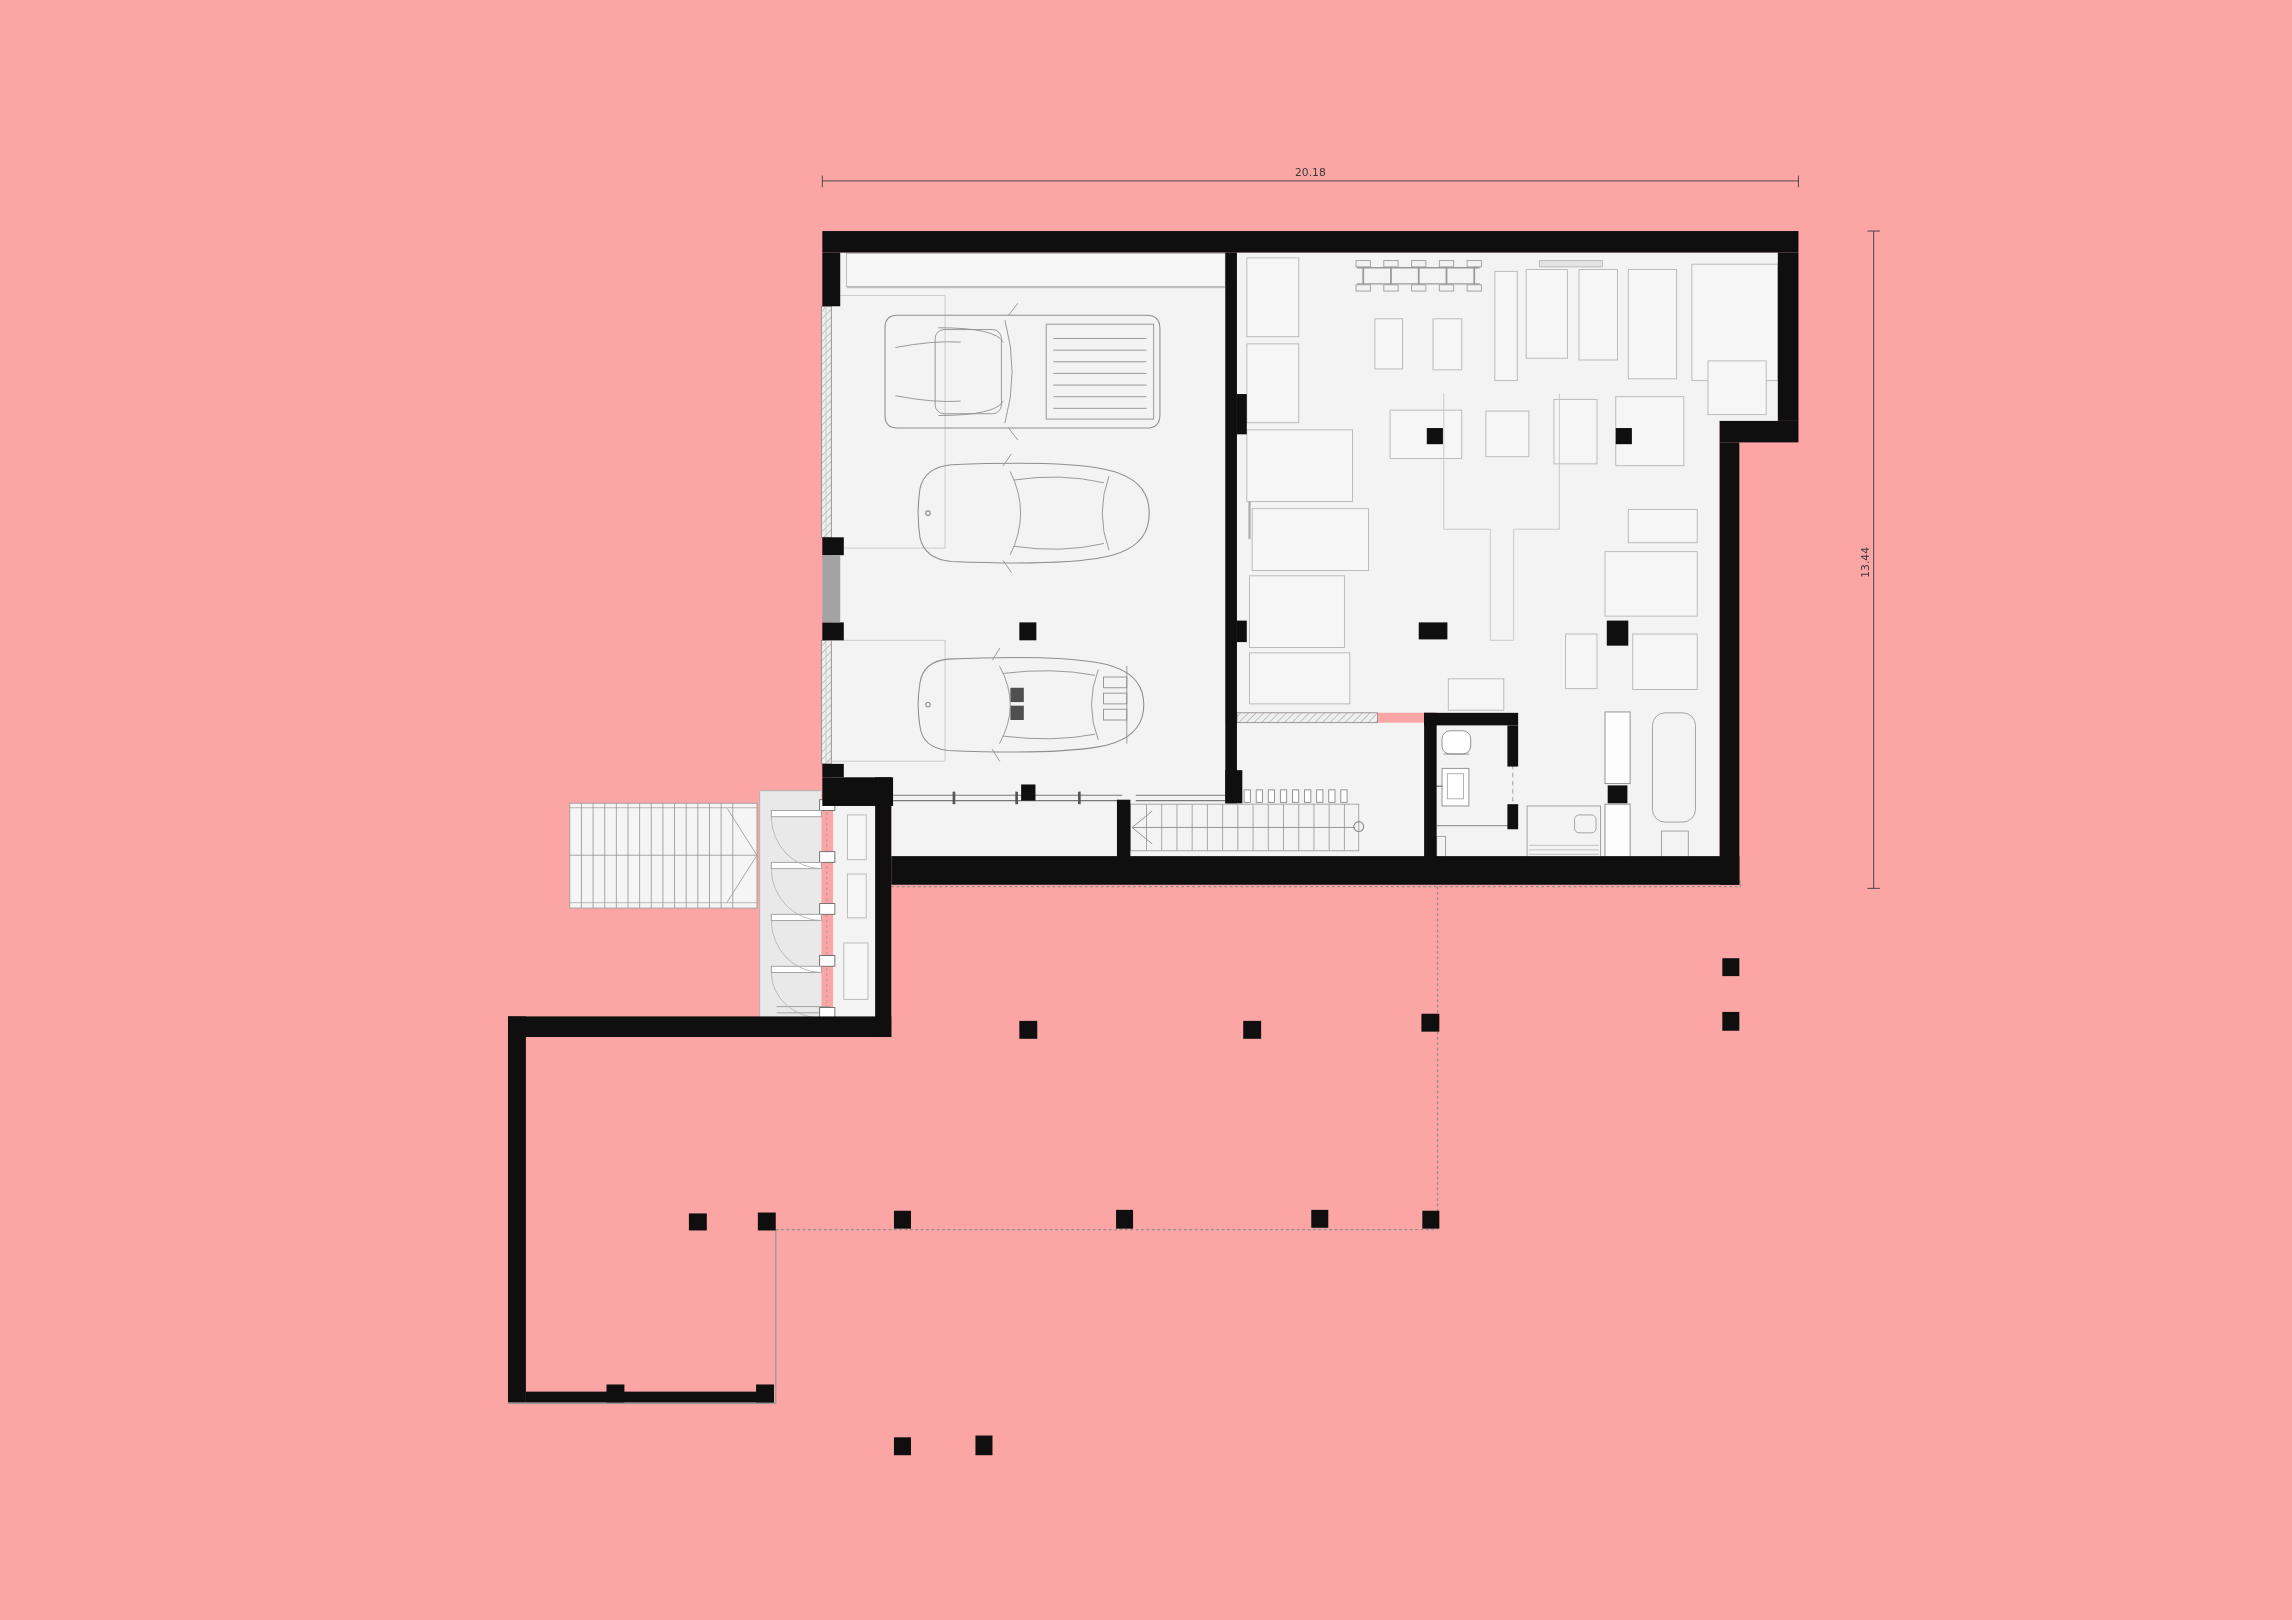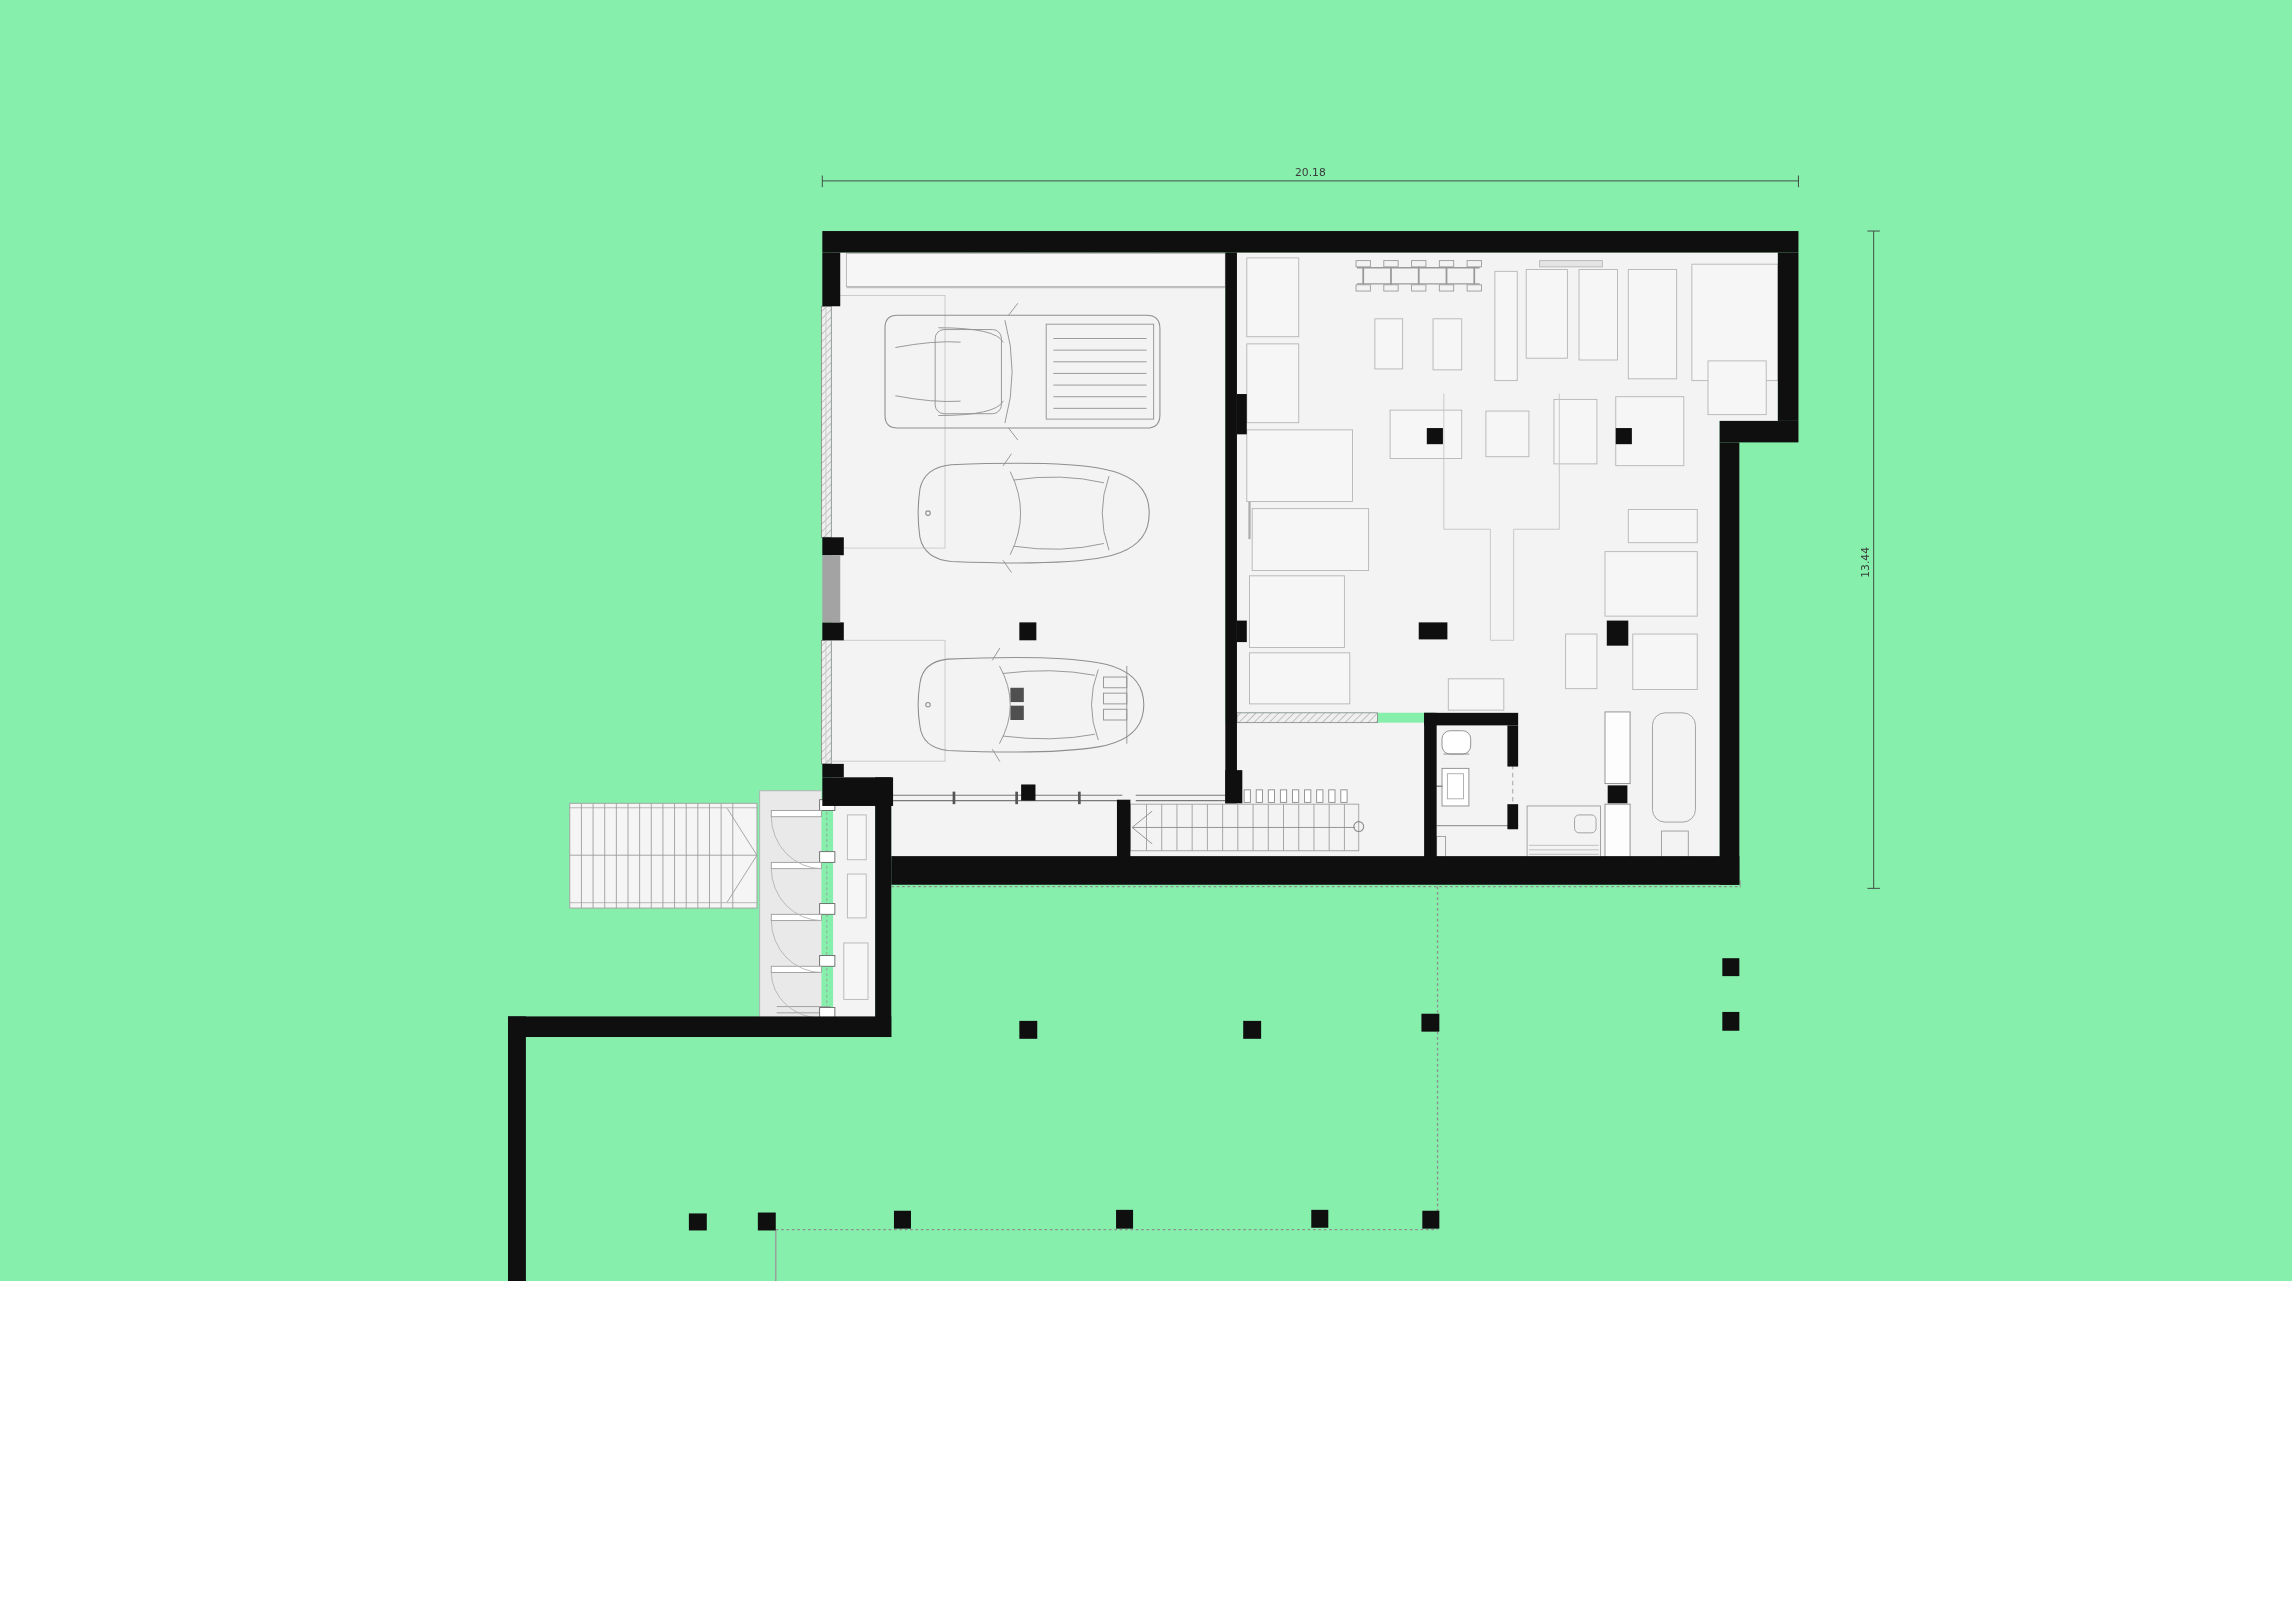--- a/index.html
+++ b/index.html
@@ -1,16 +1,16 @@
 <!DOCTYPE html>
 <html style="font-size:14.3px"><head>
 <meta charset="utf-8">
 <style>
   html,body{margin:0;padding:0;background:#ffffff;}
-  .canvas{position:relative;width:2293px;height:1281px;background:#86efac;overflow:hidden;}
+  .canvas{position:relative;width:2293px;height:1620px;background:#fca5a5;overflow:hidden;}
   svg{position:absolute;left:0;top:0;}
   text{font-family:"DejaVu Sans","Liberation Sans",sans-serif;fill:#3a3a3a;}
 </style>
 </head>
 <body>
 
 <div class="canvas">
   <svg width="2293" height="1620" viewBox="0 0 2560 1809" xmlns="http://www.w3.org/2000/svg">
     <defs>
       <pattern id="hatch" width="6" height="6" patternUnits="userSpaceOnUse" patternTransform="rotate(45)">

